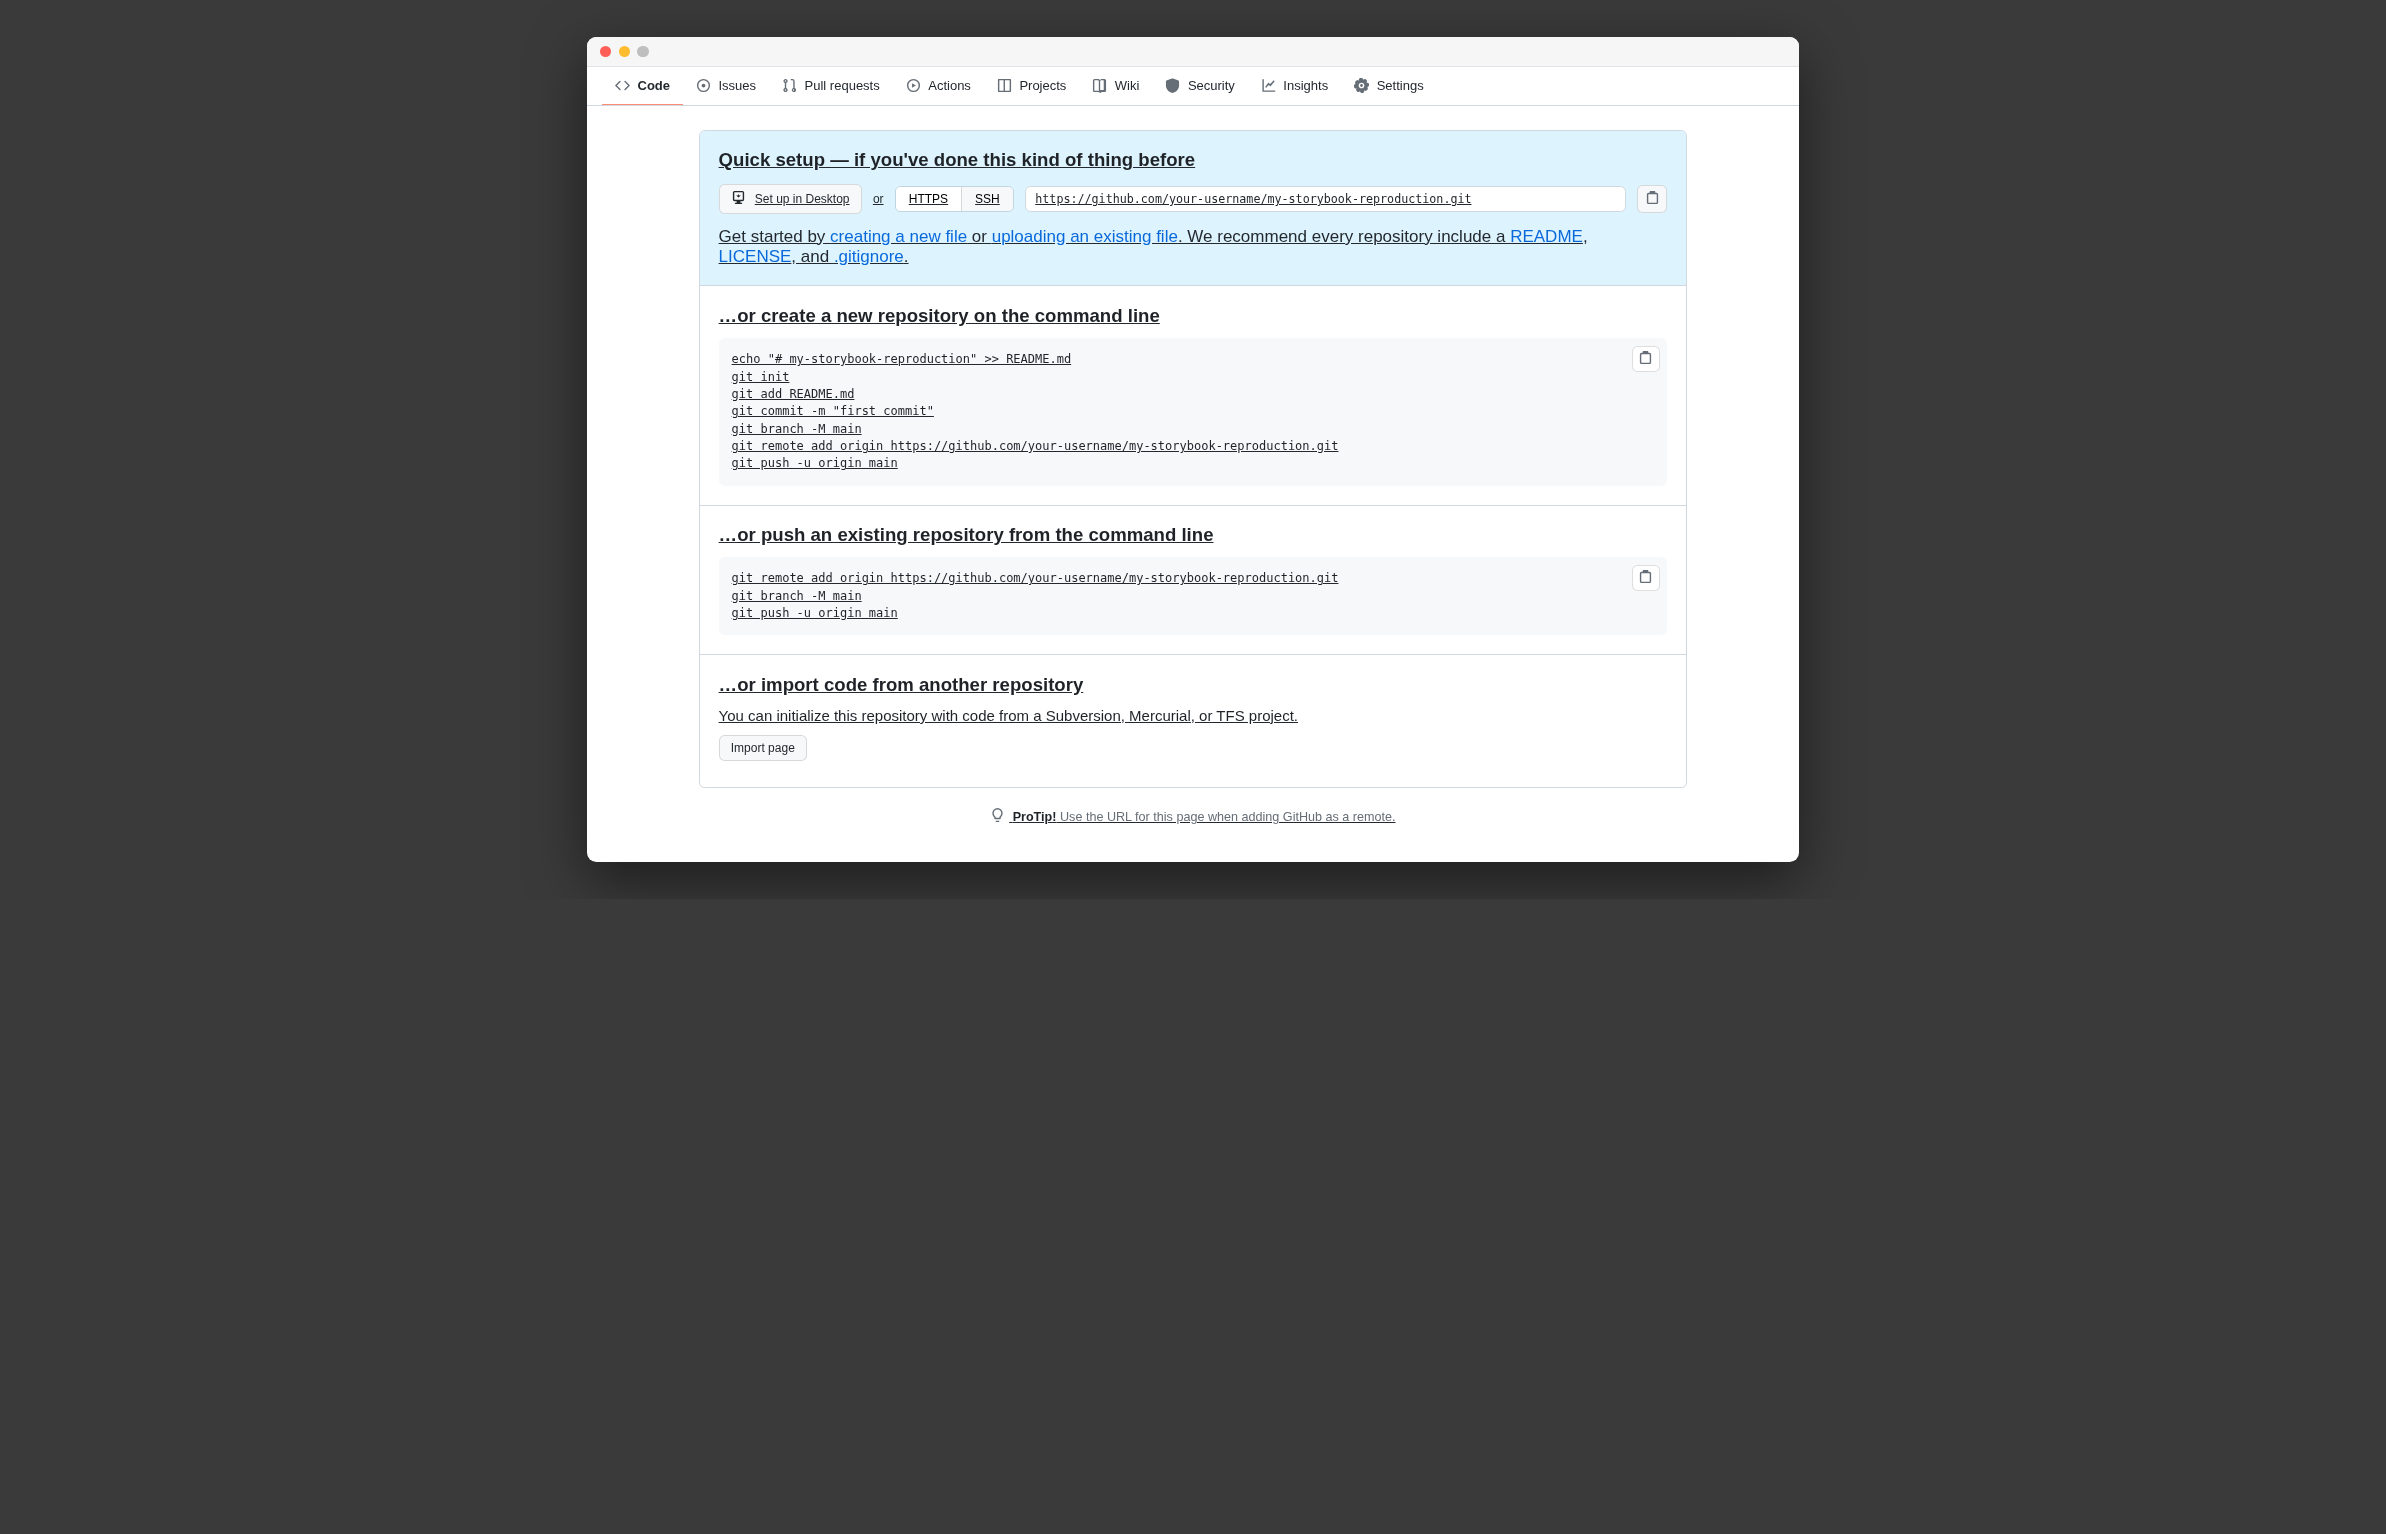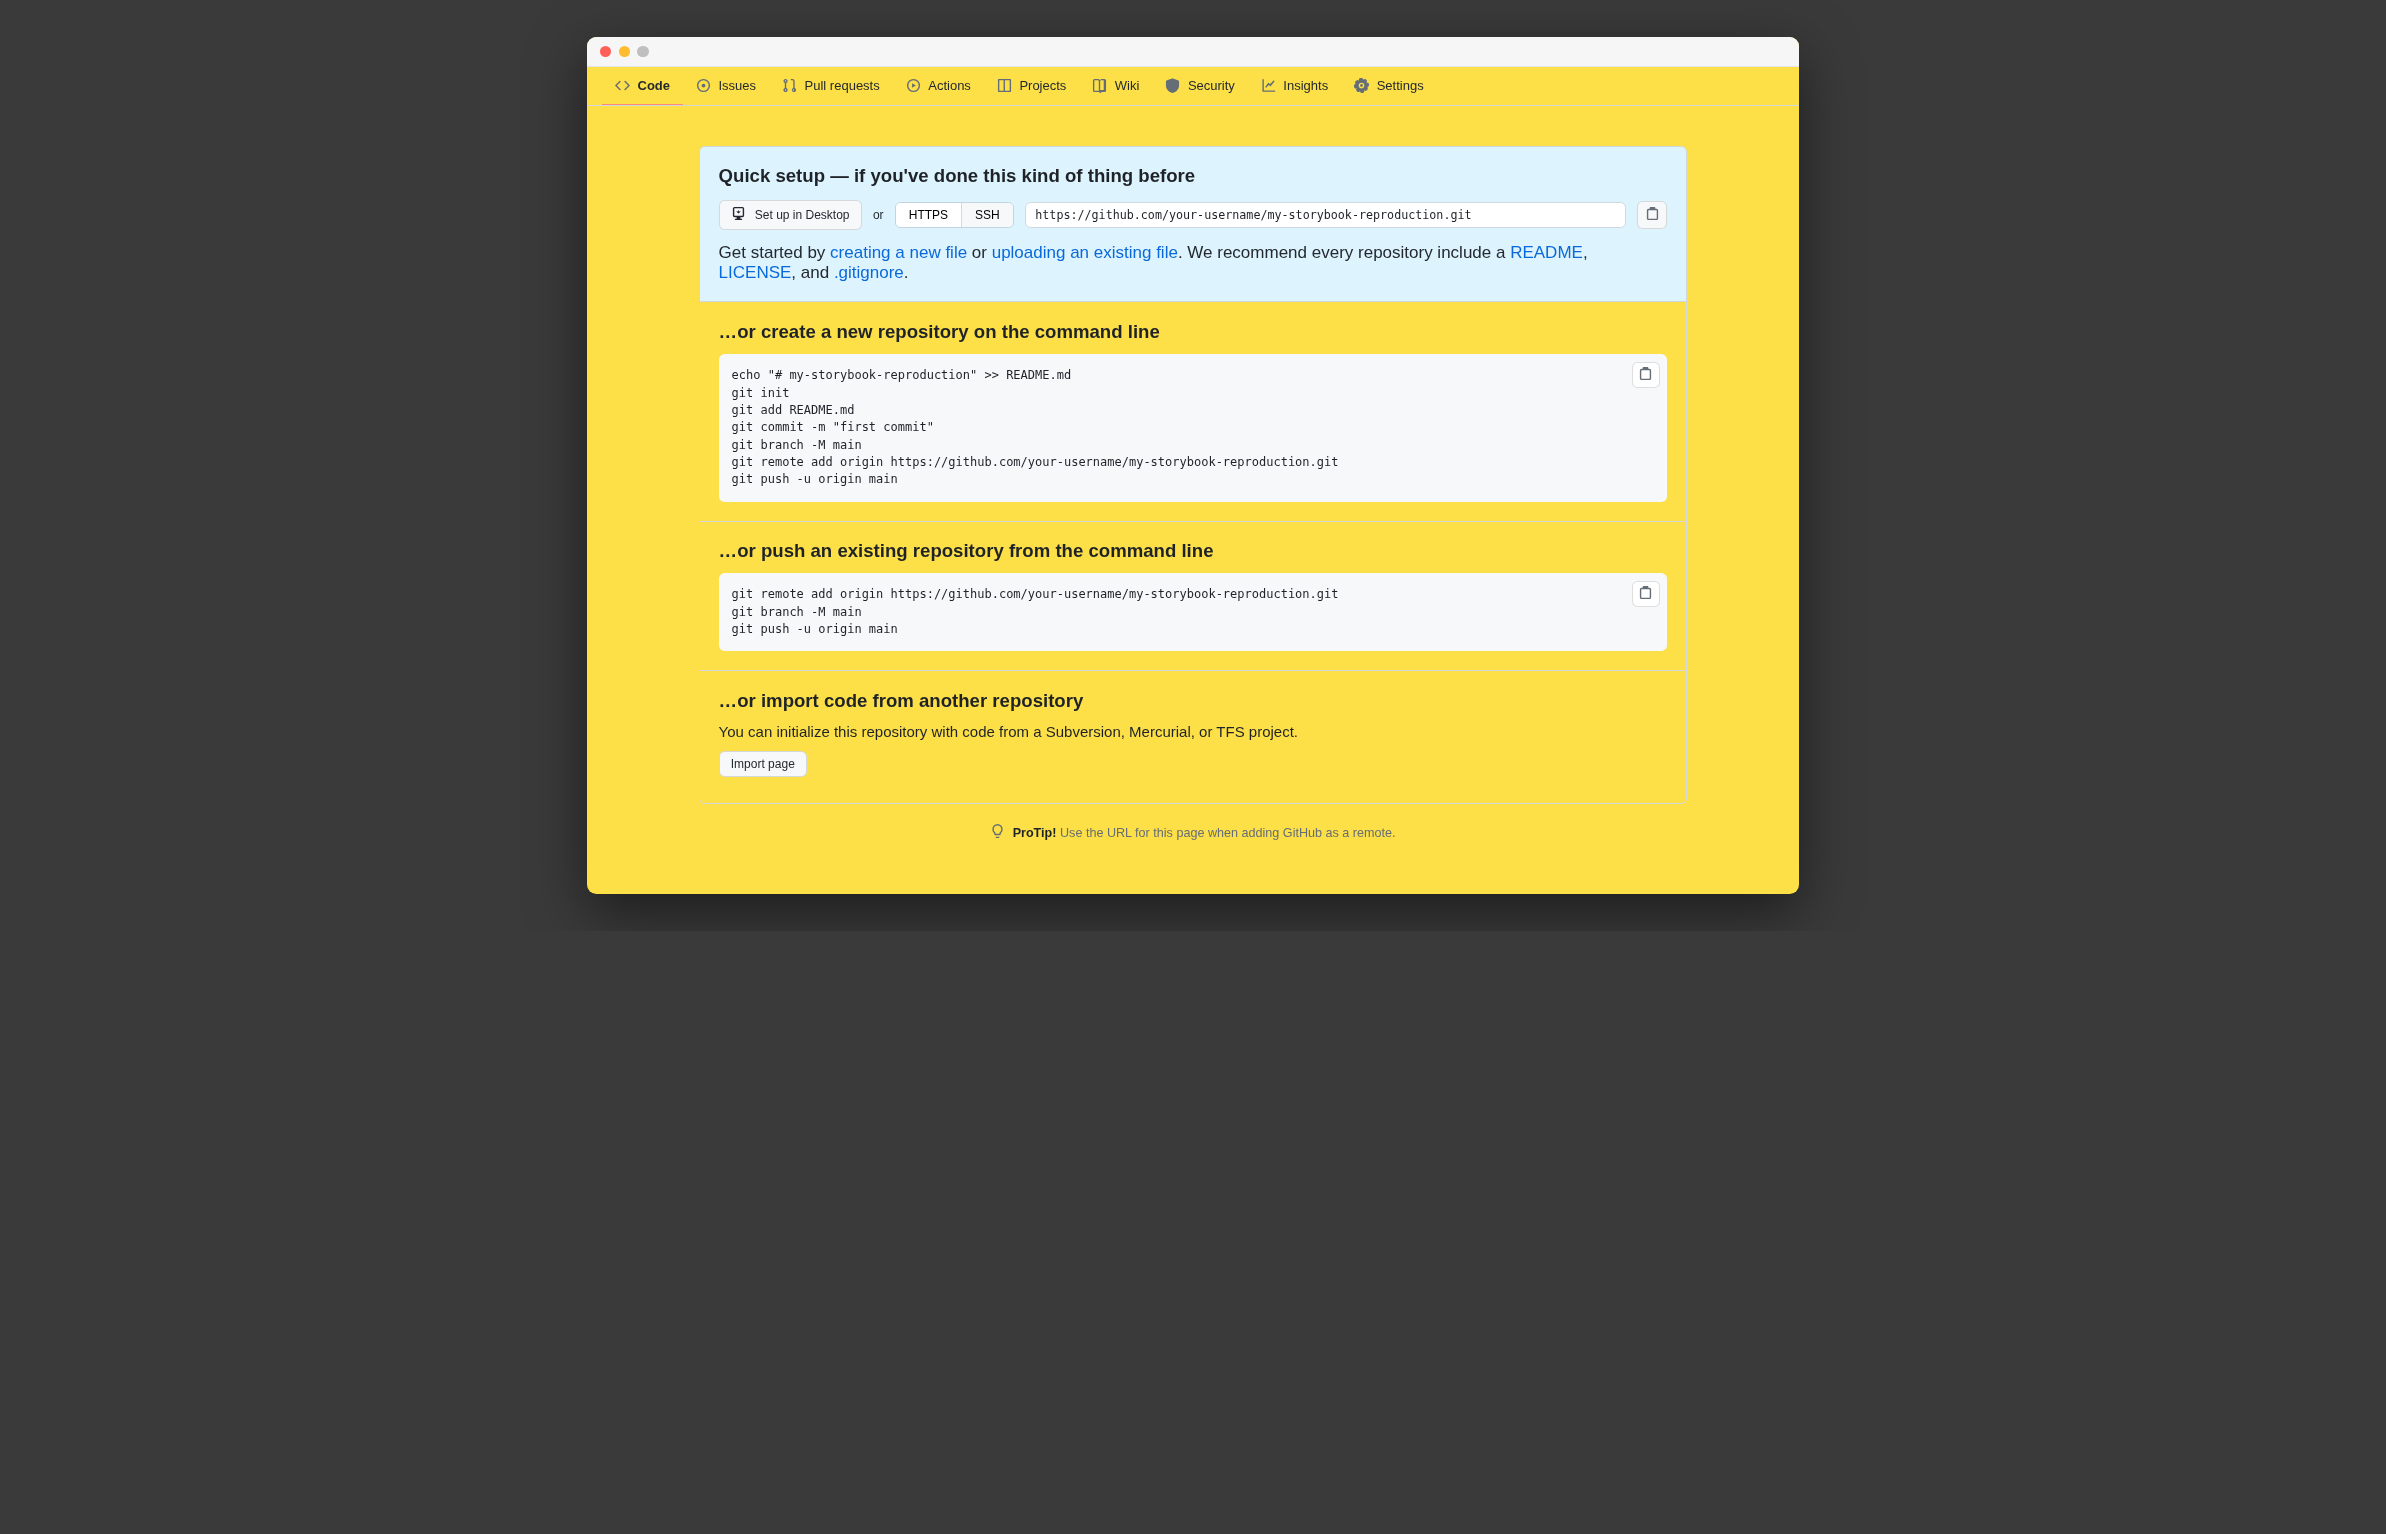--- a/index.html
+++ b/index.html
@@ -8,21 +8,21 @@
     font-family: -apple-system, BlinkMacSystemFont, "Segoe UI", Helvetica, Arial, sans-serif;
     font-size: 13px;
     color: #24292f;
     padding: 37px;
     display: flex;
     justify-content: center;
     align-items: flex-start;
   }
   .window {
     width: 1212px;
-    background: #fde047;
+    background: #ffffff;
     border-radius: 9.3px;
     box-shadow: 0 18.6px 56px rgba(0,0,0,0.5);
     overflow: hidden;
   }
   .titlebar {
     height: 30px;
     background: #f6f6f6;
     border-bottom: 0.9px solid #e1e4e8;
     display: flex;
     align-items: center;
@@ -53,21 +53,22 @@
   .tab.active {
     font-weight: 600;
     border-bottom-color: #fd8c73;
   }
   .tab .icon { width: 15px; height: 15px; color: #656d76; display: inline-flex; }
   .content {
     padding: 22.4px 0 37px;
   }
   .container {
     width: 988px;
-    margin: 17px auto;
+    margin: 1px auto;
+    text-decoration: underline;
   }
   .quick-setup {
     border: 0.9px solid #d0d7de;
     border-radius: 5.6px;
     overflow: hidden;
   }
   .qs-header {
     background: #ddf4ff;
     border-bottom: 0.9px solid #d0d7de;
     padding: 18.6px;

